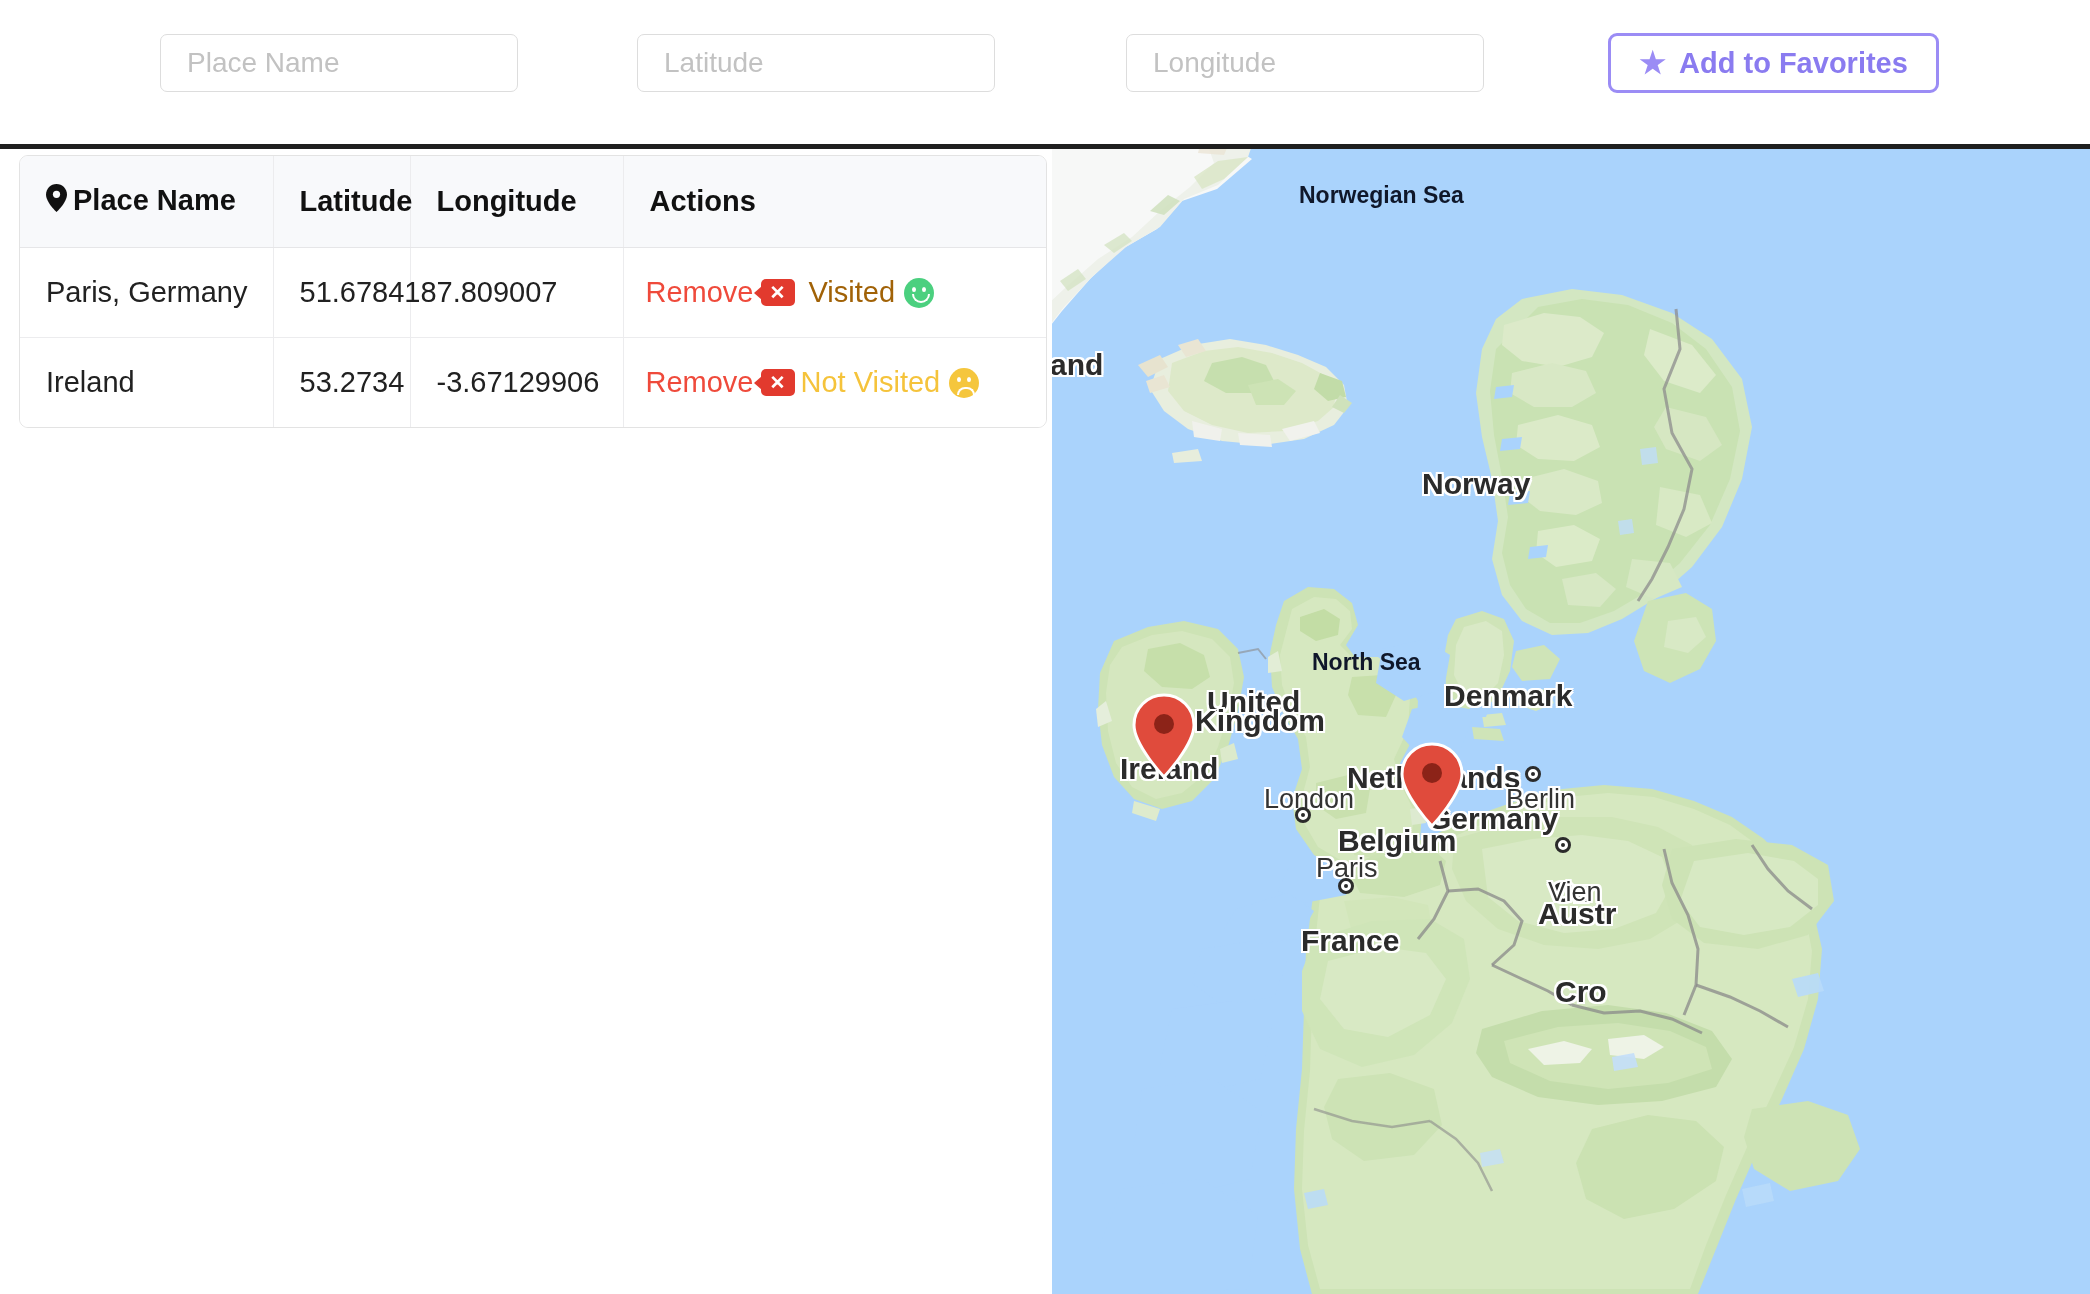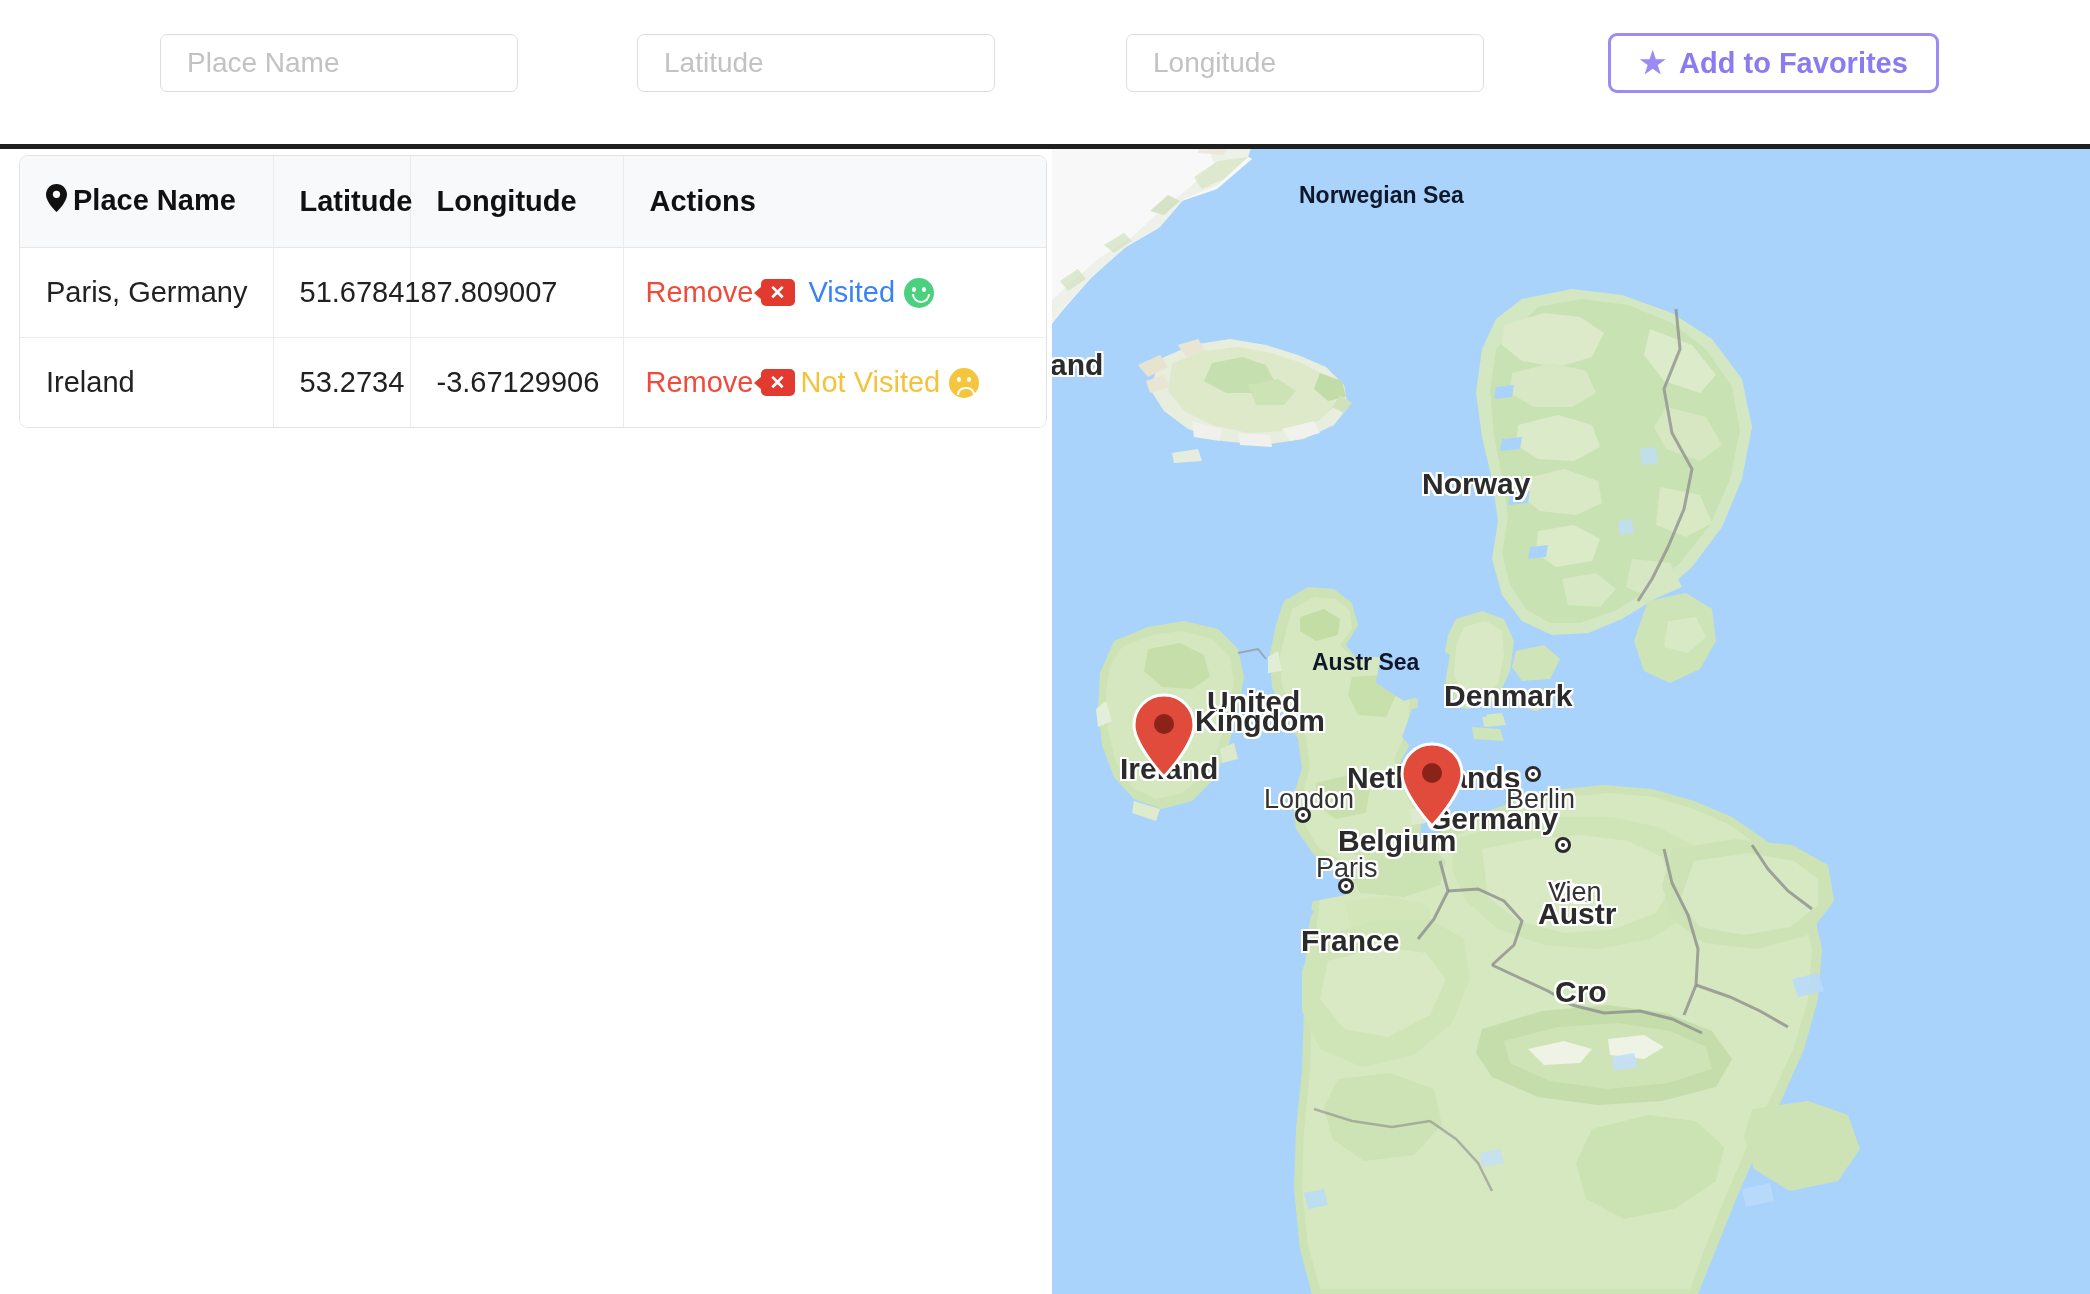--- a/index.html
+++ b/index.html
@@ -160,21 +160,21 @@
     border-right: 8px solid #e23a2e;
   }
 
   .status-link {
     font-size: 29px;
     cursor: pointer;
     display: inline-flex;
     align-items: center;
     gap: 9px;
   }
-  .status-visited { color: #3b82f6; }
+  .status-visited { color: #a16207; }
   .status-notvisited { color: #f5c33b; }
 
   .emoji-face {
     width: 30px; height: 30px;
     border-radius: 50%;
     display: inline-block;
     position: relative;
     flex: 0 0 auto;
   }
   .emoji-face.happy { background: #4bd07f; }
@@ -482,21 +482,21 @@
       <path d="M120,860 L180,852 L220,876 L208,930 L146,944 L108,916 Z" fill="#aad3fc"></path>
       <path d="M90,940 L160,930 L210,962 L198,1030 L126,1048 L80,1008 Z" fill="#aad3fc"></path>
       <path d="M70,1040 L150,1030 L206,1066 L196,1140 L86,1145 L46,1100 Z" fill="#aad3fc"></path>
       <path d="M330,500 L372,490 L398,506 L392,540 L352,552 L324,534 Z" fill="#aad3fc"></path>
       <path d="M360,560 L400,552 L420,572 L408,602 L370,610 L350,588 Z" fill="#aad3fc"></path>
       <path d="M372,612 L404,606 L418,624 L404,644 L376,642 Z" fill="#aad3fc"></path>
     </g>
   </svg>
 
   <div class="map-label sea" style="left:247px; top:33px;">Norwegian Sea</div>
-  <div class="map-label sea" style="left:260px; top:500px;">Austr Sea</div>
+  <div class="map-label sea" style="left:260px; top:500px;">North Sea</div>
 
   <div class="map-label country" style="left:-52px; top:199px;">Iceland</div>
   <div class="map-label country" style="left:370px; top:318px;">Norway</div>
   <div class="map-label country" style="left:380px; top:530px;margin-left:12px;">Denmark</div>
   <div class="map-label country" style="left:68px;  top:603px;">Ireland</div>
   <div class="map-label country" style="left:155px; top:536px;text-align:right;">United</div>
   <div class="map-label country" style="left:143px; top:555px;">Kingdom</div>
   <div class="map-label country" style="left:295px; top:612px;">Netherlands</div>
   <div class="map-label country" style="left:286px; top:675px;">Belgium</div>
   <div class="map-label country" style="left:376px; top:653px;">Germany</div>

